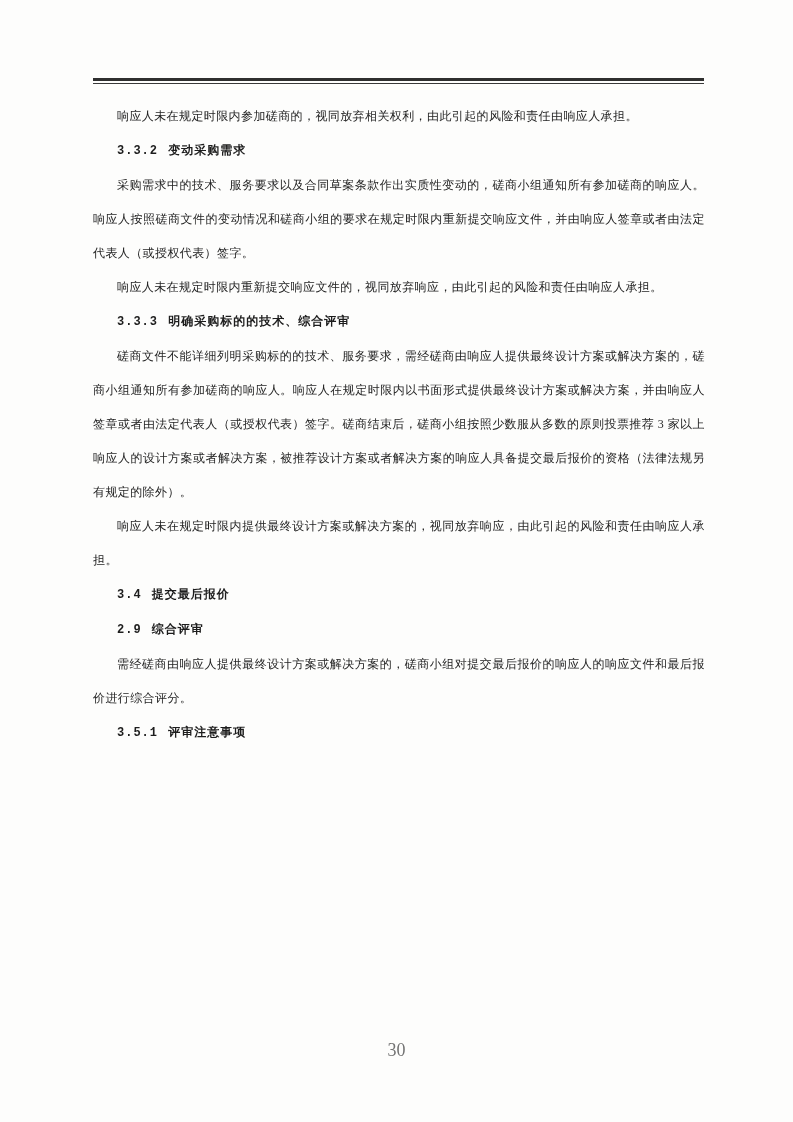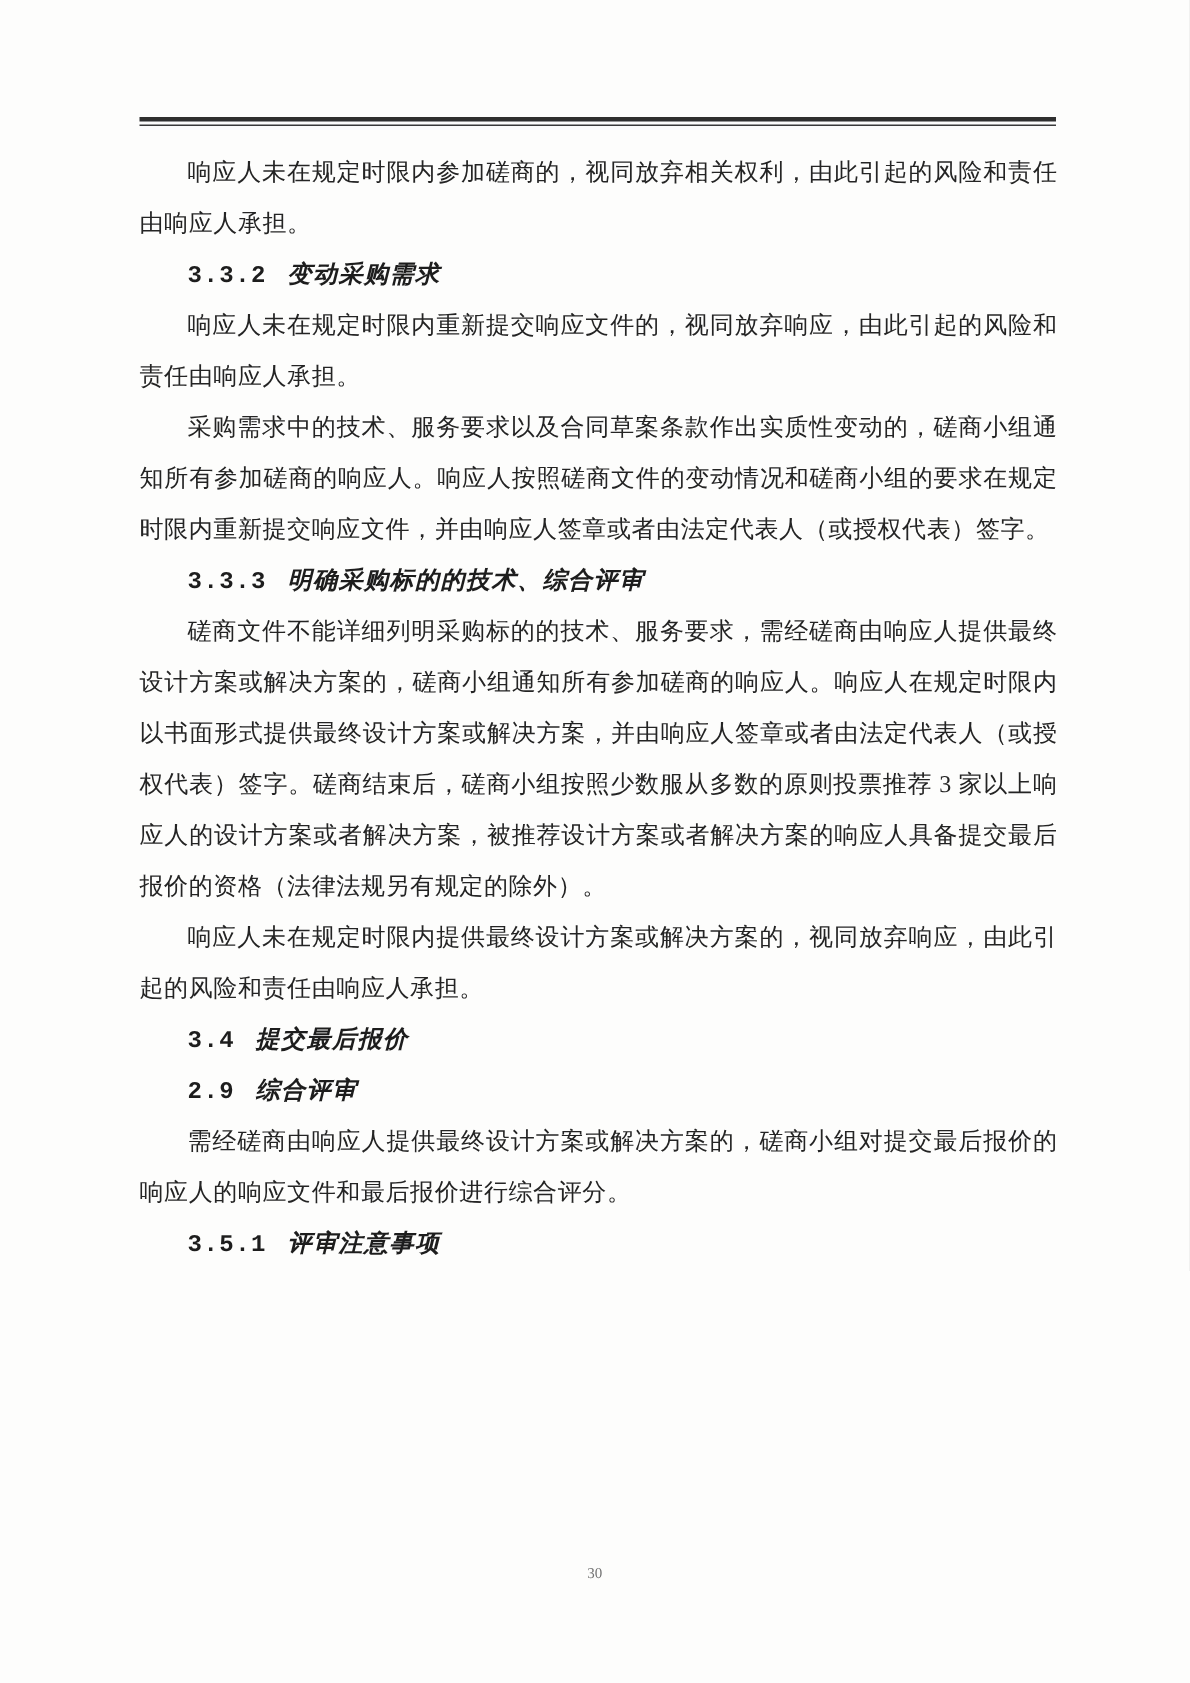--- a/index.html
+++ b/index.html
@@ -36,70 +36,69 @@
     font-size: 16px;
     line-height: 34px;
     text-align: justify;
     letter-spacing: 0.4px;
   }
   .content p,
   .content h3 {
     margin: 0;
     padding: 0;
     text-indent: 2em;
-    font-size: 16px;
+    font-size: 12px;
     line-height: 34px;
     font-weight: normal;
   }
   .content h3 {
     font-family: "Liberation Sans", "DejaVu Sans", sans-serif;
     font-weight: bold;
     color: #1d1d1d;
     text-align: left;
   }
   .content h3 .h-num {
     font-family: Liberation Mono, monospace;
     font-weight: bold;
     letter-spacing: 1px;
   }
   .content h3 .h-title {
     margin-left: 0.85em;
     letter-spacing: 1px;
-    font-style: italic;
   }
   .page-number {
     position: absolute;
     top: 1040px;
     left: 0;
     width: 100%;
     text-align: center;
-    font-size: 10px;
+    font-size: 18px;
     line-height: 20px;
     color: #737373;
     font-family: "Liberation Serif", "DejaVu Serif", serif;
   }
 </style>
 </head>
 <body>
 
 <div class="page">
 
   <div class="header-rule"></div>
 
   <div class="content">
 
     <p>响应人未在规定时限内参加磋商的，视同放弃相关权利，由此引起的风险和责任由响应人承担。</p>
 
     <h3>
       <span class="h-num">3.3.2</span><span class="h-title">变动采购需求</span>
     </h3>
 
+    <p>采购需求中的技术、服务要求以及合同草案条款作出实质性变动的，磋商小组通知所有参加磋商的响应人。响应人按照磋商文件的变动情况和磋商小组的要求在规定时限内重新提交响应文件，并由响应人签章或者由法定代表人（或授权代表）签字。</p>
+
     <p>响应人未在规定时限内重新提交响应文件的，视同放弃响应，由此引起的风险和责任由响应人承担。</p>
-
-    <p>采购需求中的技术、服务要求以及合同草案条款作出实质性变动的，磋商小组通知所有参加磋商的响应人。响应人按照磋商文件的变动情况和磋商小组的要求在规定时限内重新提交响应文件，并由响应人签章或者由法定代表人（或授权代表）签字。</p>
 
     <h3>
       <span class="h-num">3.3.3</span><span class="h-title">明确采购标的的技术、综合评审</span>
     </h3>
 
 
     <p>磋商文件不能详细列明采购标的的技术、服务要求，需经磋商由响应人提供最终设计方案或解决方案的，磋商小组通知所有参加磋商的响应人。响应人在规定时限内以书面形式提供最终设计方案或解决方案，并由响应人签章或者由法定代表人（或授权代表）签字。磋商结束后，磋商小组按照少数服从多数的原则投票推荐 3 家以上响应人的设计方案或者解决方案，被推荐设计方案或者解决方案的响应人具备提交最后报价的资格（法律法规另有规定的除外）。</p>
 
     <p>响应人未在规定时限内提供最终设计方案或解决方案的，视同放弃响应，由此引起的风险和责任由响应人承担。</p>
 

